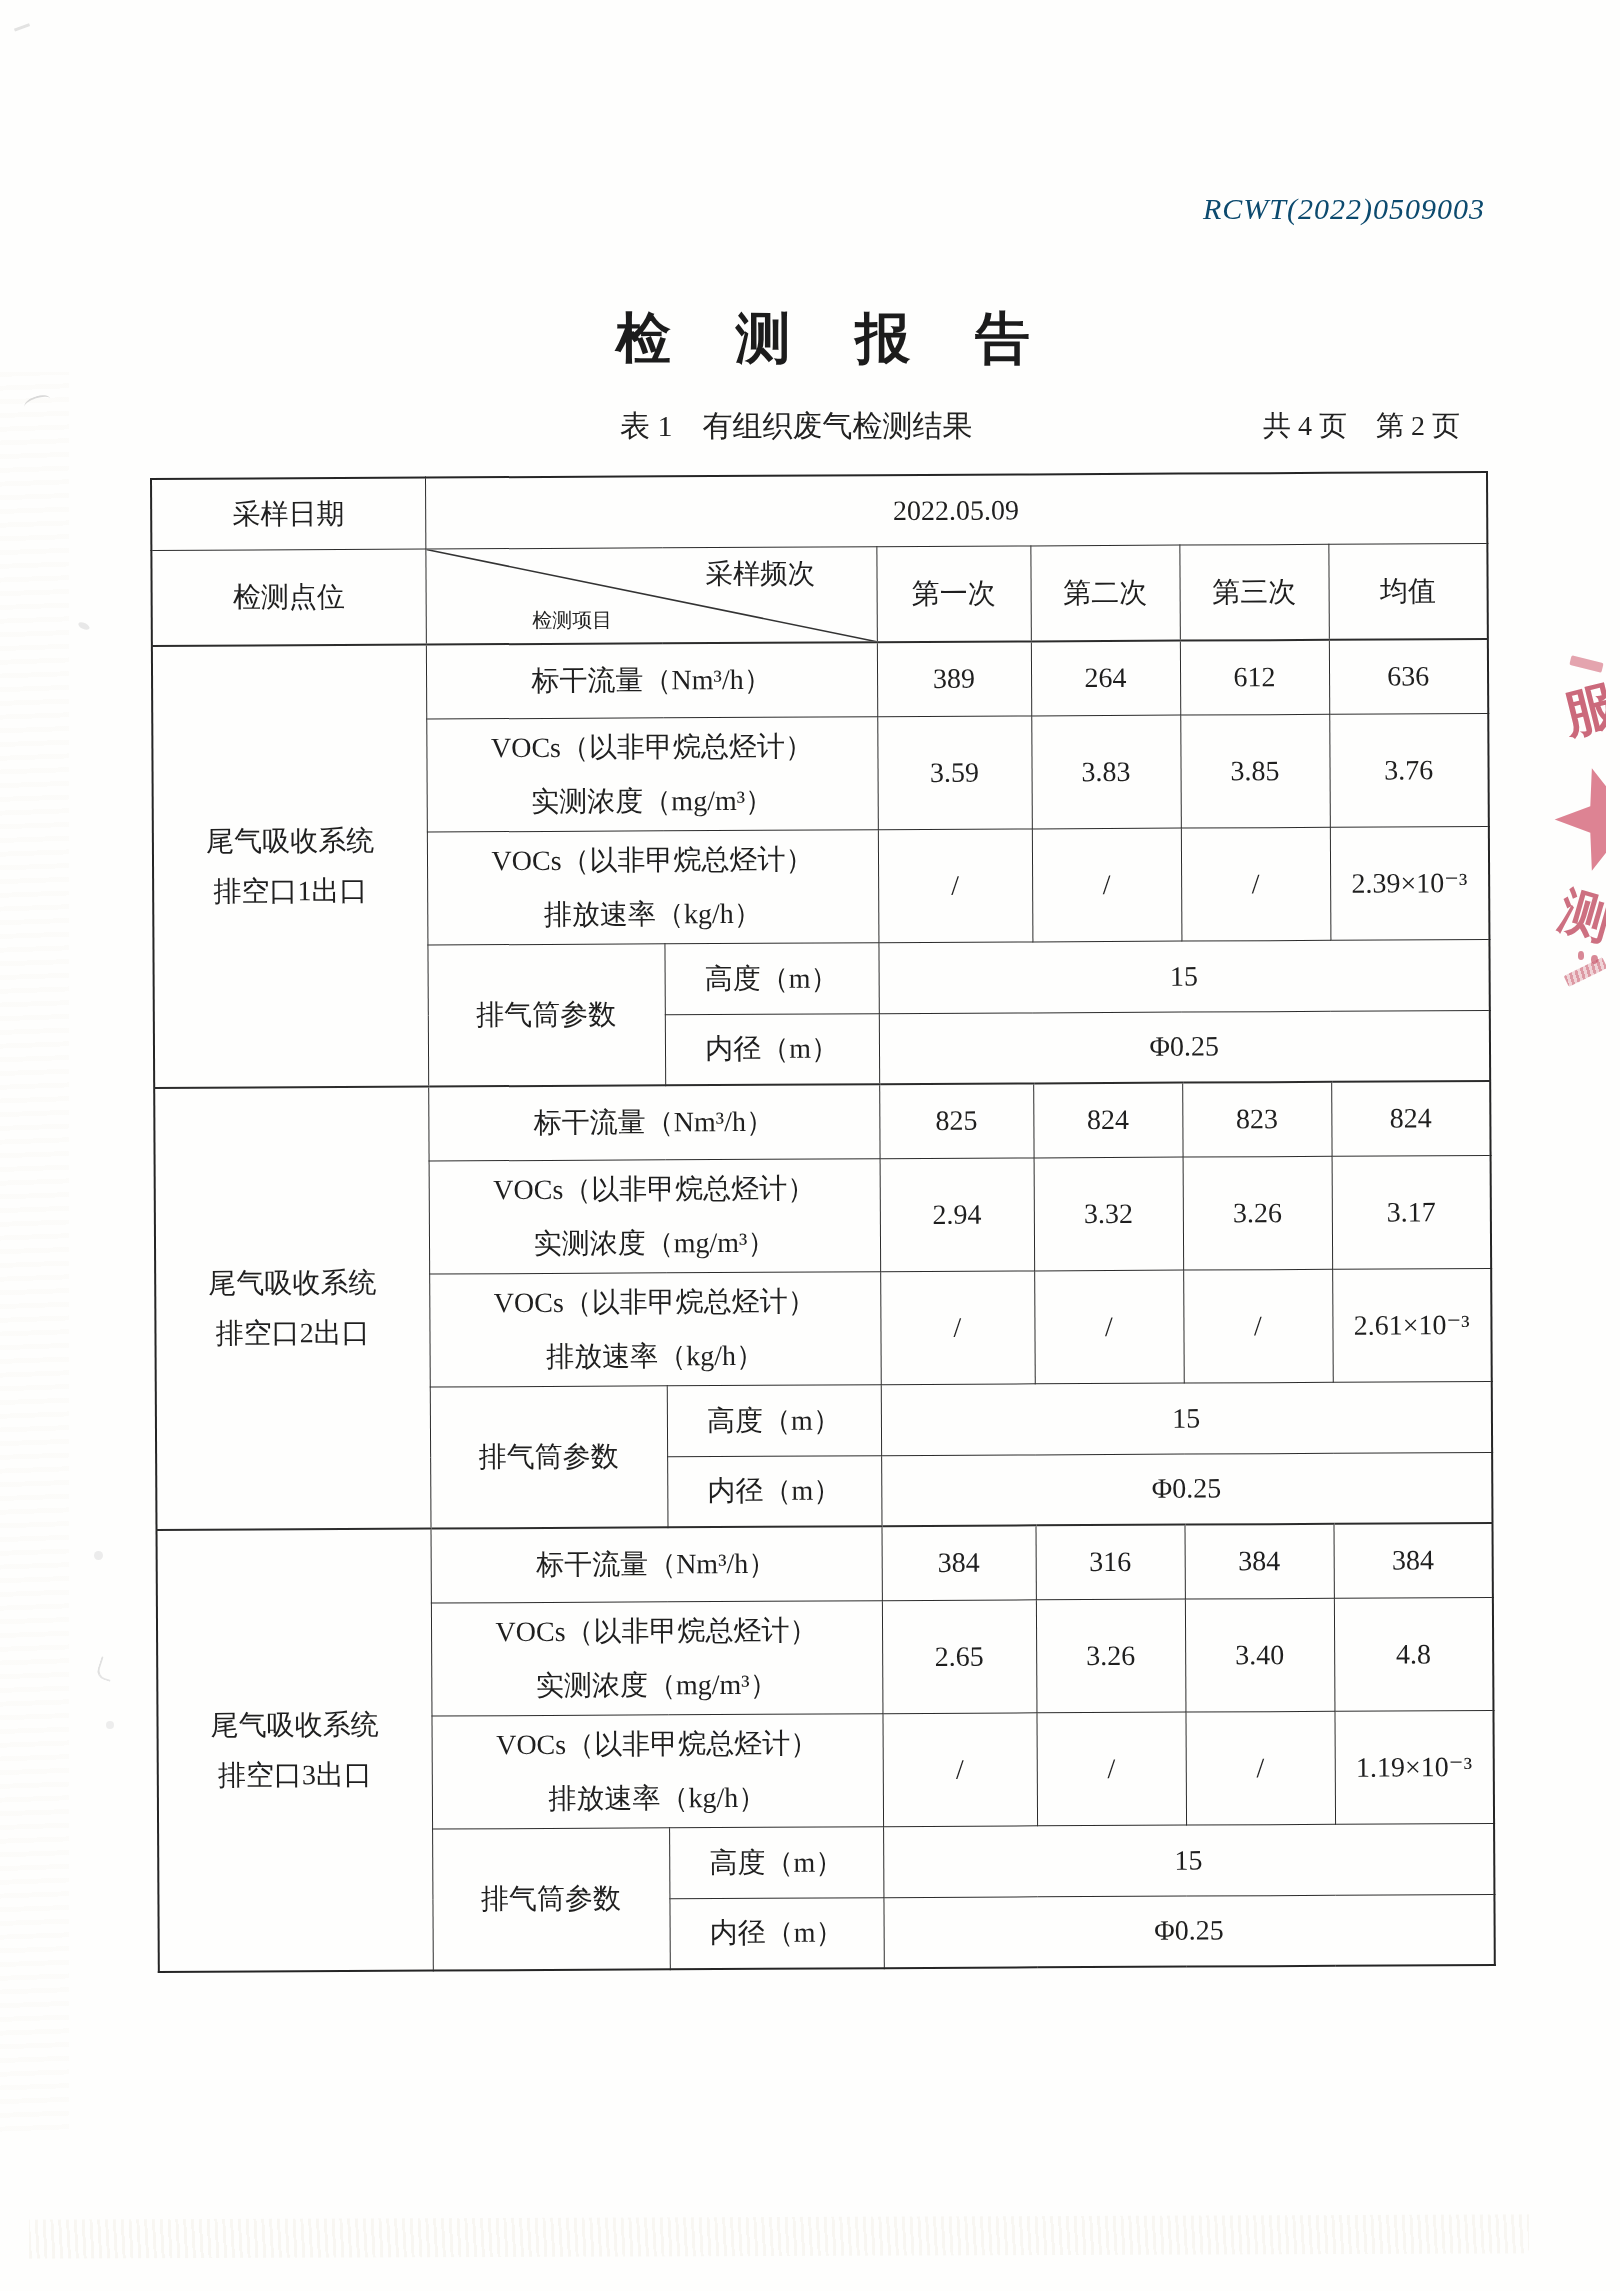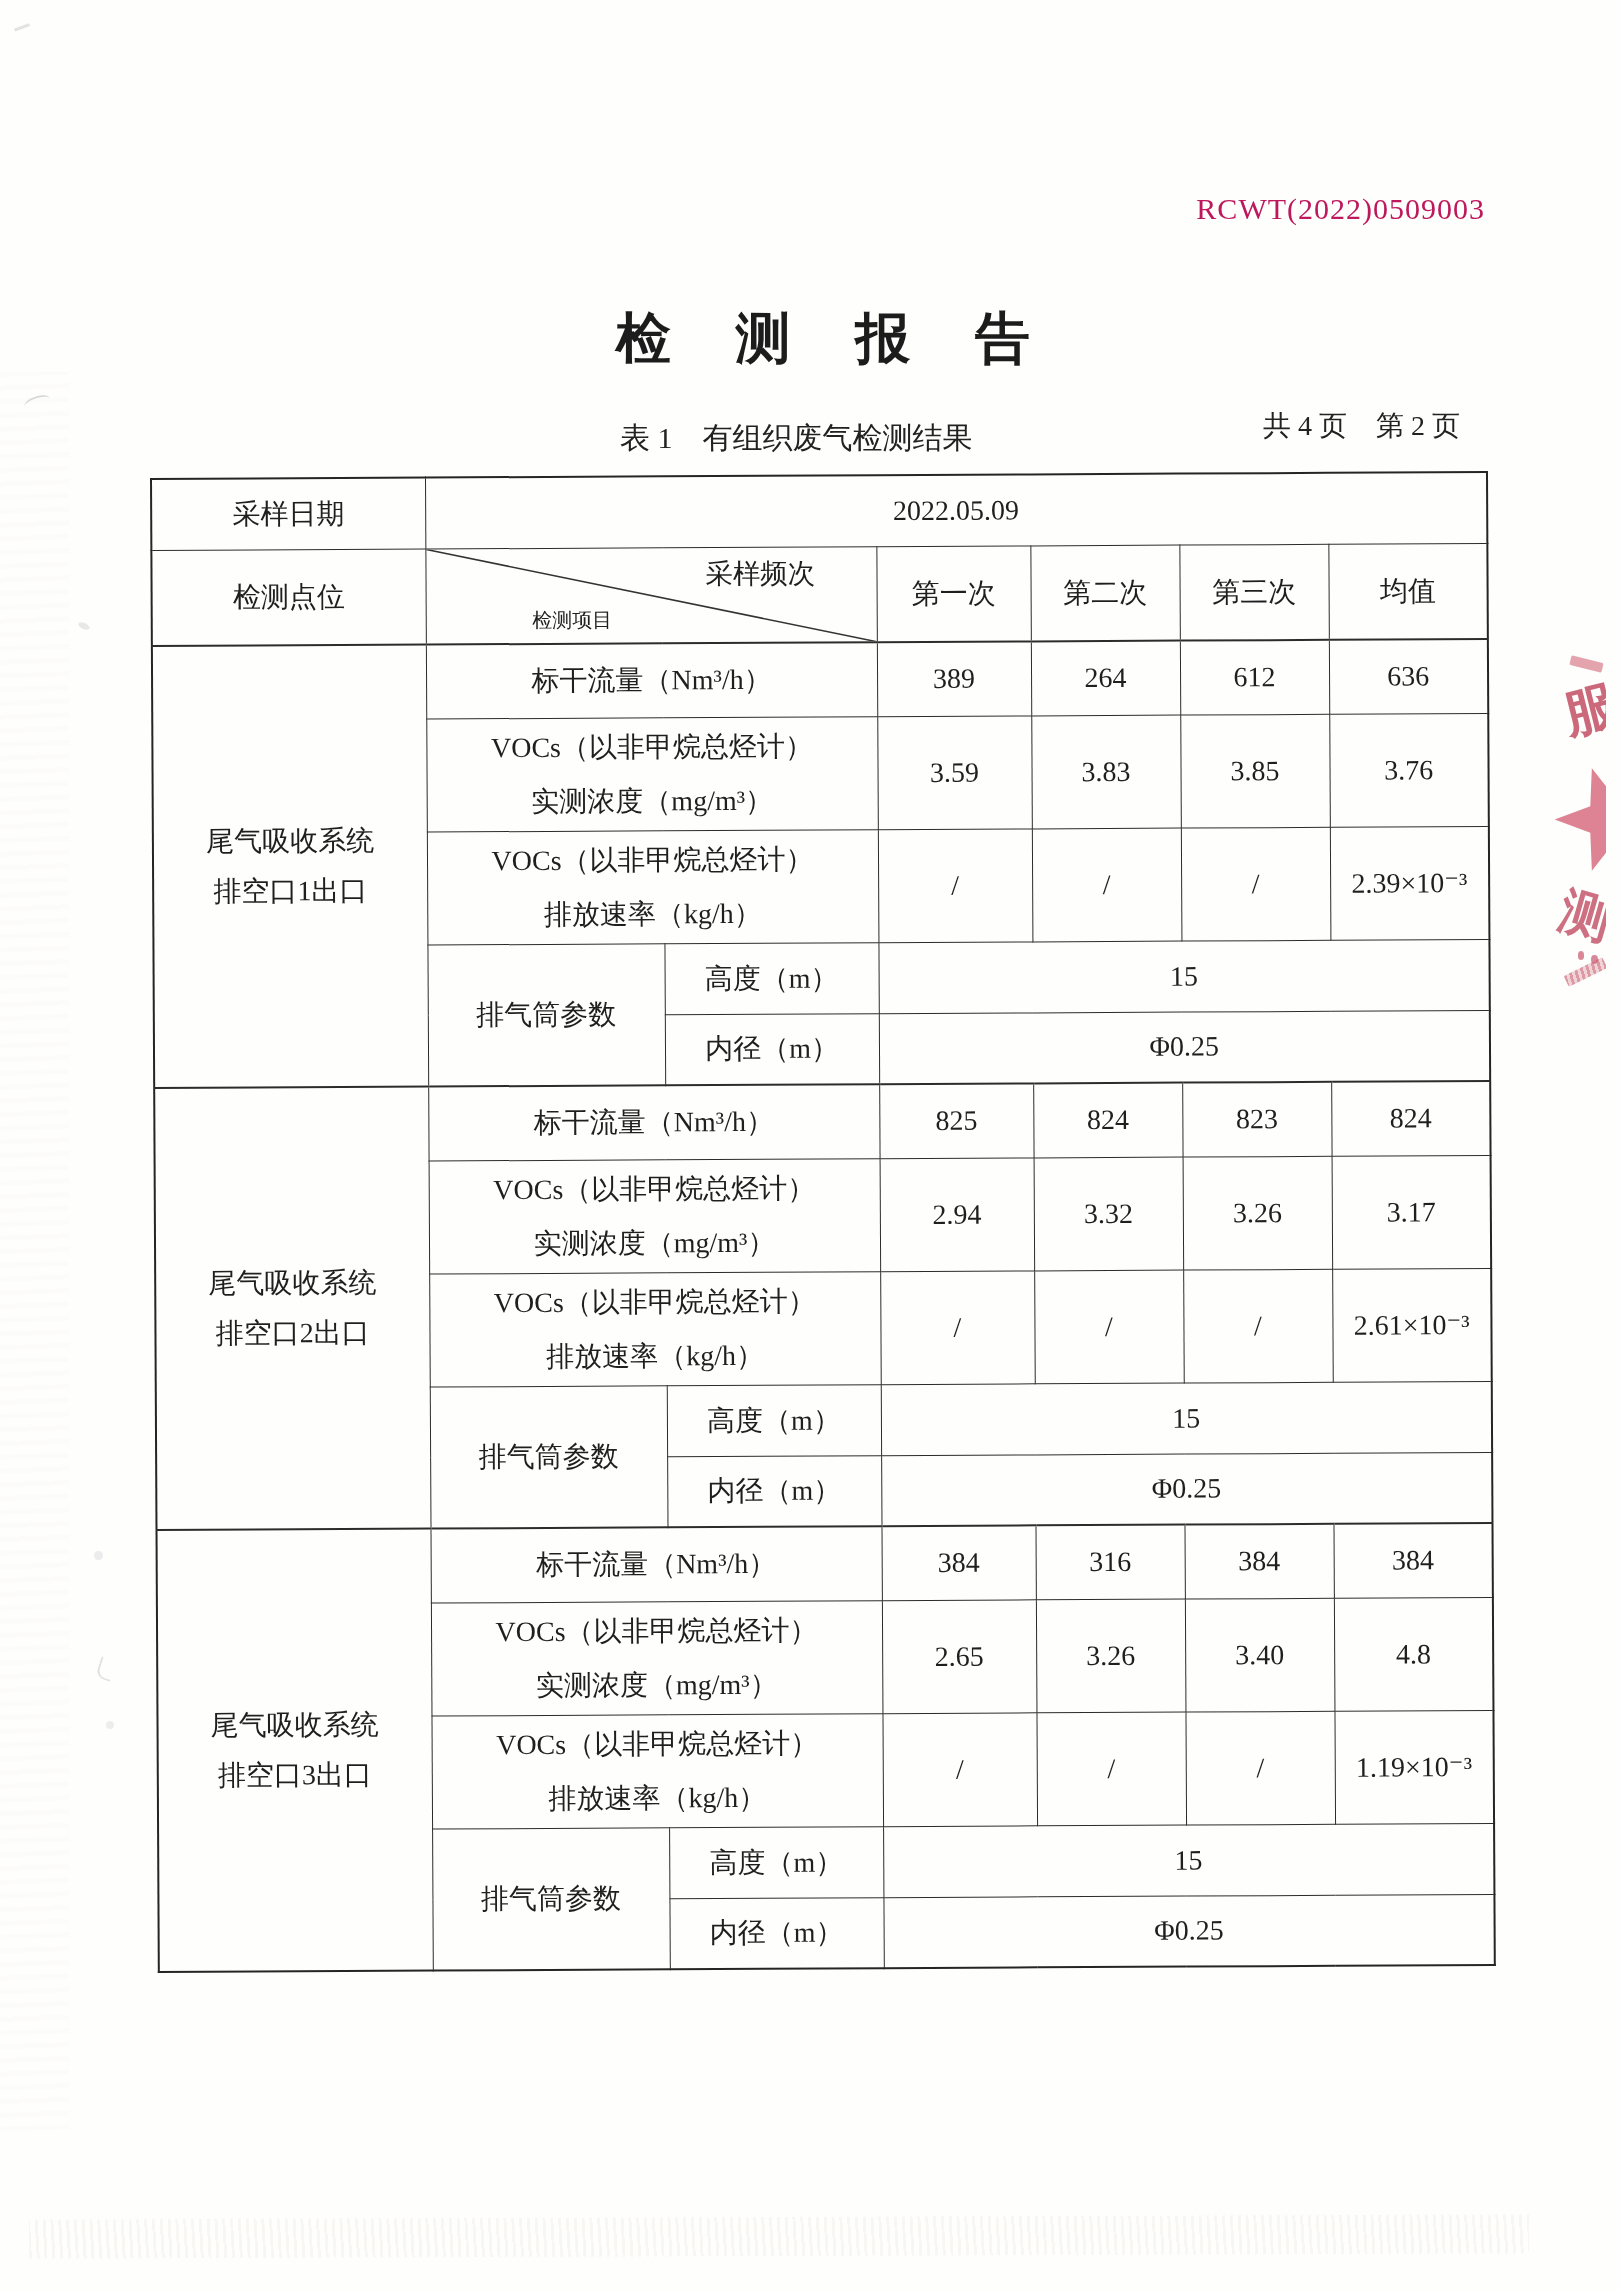--- a/index.html
+++ b/index.html
@@ -7,25 +7,25 @@
     width:1620px;height:2292px;
     background:#fefefd;
     font-family:"Liberation Serif","DejaVu Serif",serif;
     color:#1d1d1d;
     position:relative;
     overflow:hidden;
   }
   .page{position:absolute;inset:0;overflow:hidden;}
 
   
-  .report-no{position:absolute;top:192px;right:135px;font-size:30px;letter-spacing:1px;color:#be185d;}
+  .report-no{position:absolute;top:192px;right:135px;font-size:30px;letter-spacing:1px;color:#0c4a6e;font-style:italic;}
   .company{position:absolute;top:251px;left:0;width:100%;text-align:center;font-size:36px;letter-spacing:2.9px;color:#232323;}
   .title{position:absolute;top:302px;left:25.5px;width:100%;text-align:center;
          font-size:55px;font-weight:bold;letter-spacing:25.5px;color:#1c1c1c;margin:0;}
-  .caption{position:absolute;top:406px;left:620px;font-size:30px;color:#222;margin-top:12px;}
+  .caption{position:absolute;top:406px;left:620px;font-size:30px;color:#222;}
   .pageinfo{position:absolute;top:407px;right:160px;font-size:28px;color:#222;}
   .pageinfo .gap{display:inline-block;width:29px;}
 
   
   .table-wrap{position:absolute;left:150px;top:478px;transform:rotate(-0.3deg);transform-origin:0 0;}
   table{border-collapse:collapse;table-layout:fixed;width:1336px;border:2.5px solid #252525;}
   td{border:1.6px solid #2c2c2c;text-align:center;vertical-align:middle;
      font-size:28px;padding:0;color:#1f1f1f;}
   tr.r-date{height:71px;}
   tr.r-head{height:96px;}

